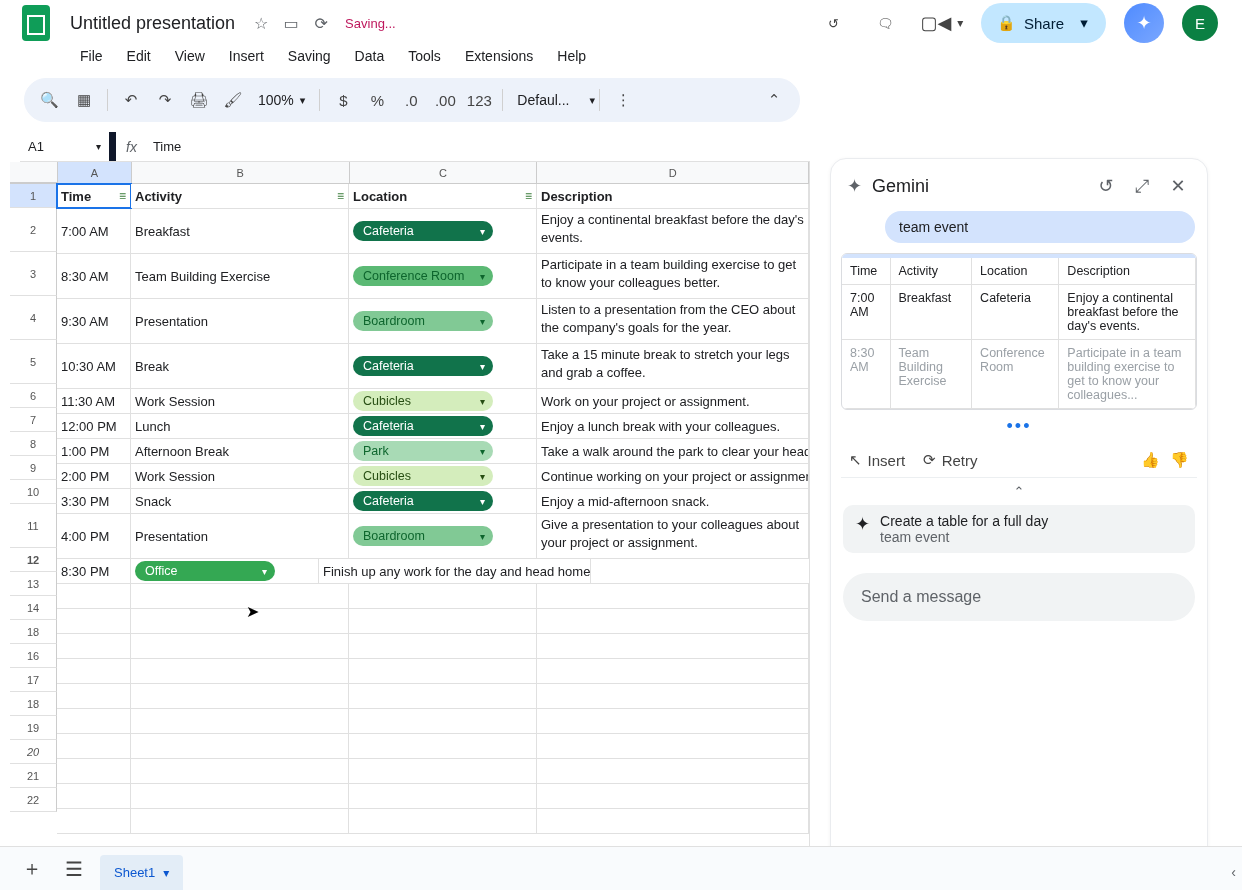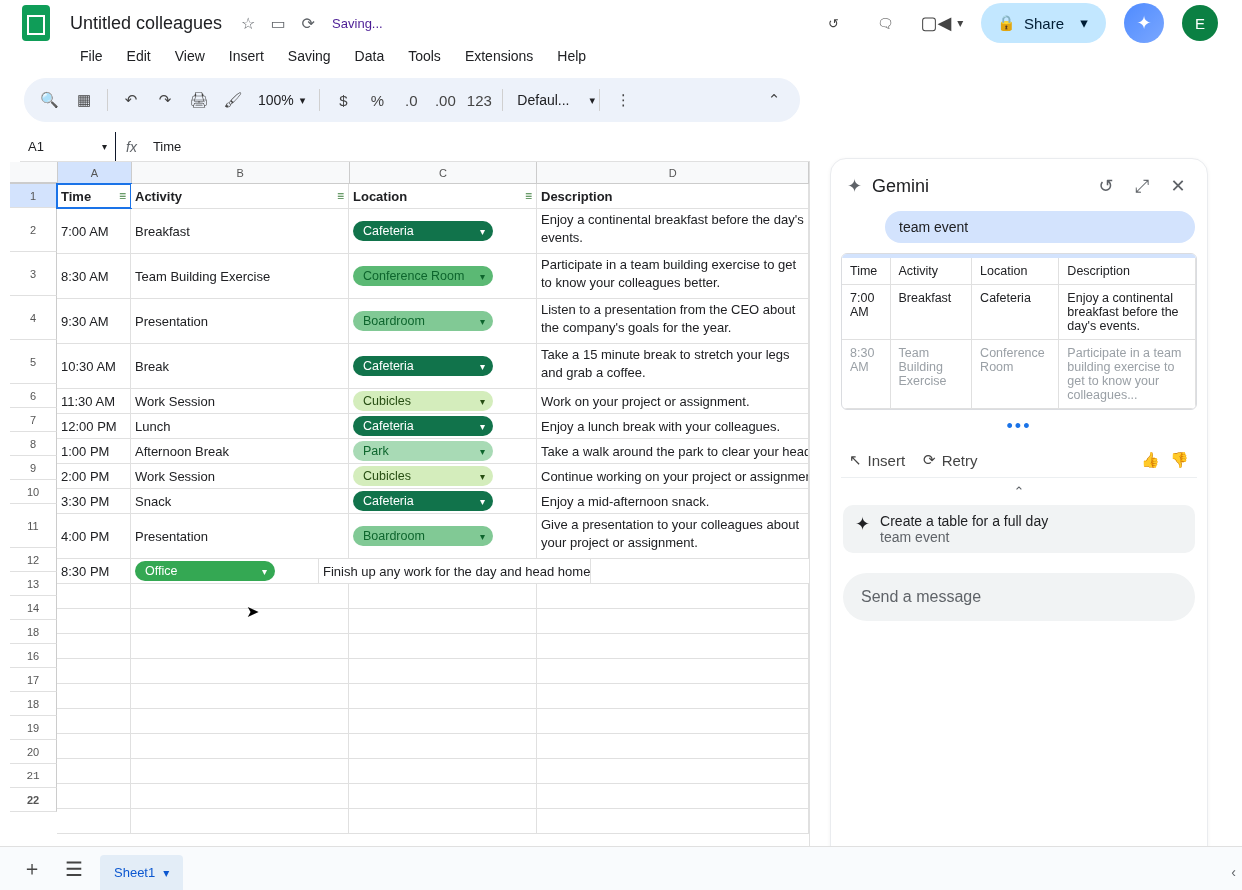--- a/index.html
+++ b/index.html
@@ -28,21 +28,21 @@
     border-radius: 4px;
     position: relative;
   }
   .logo-box::after{
     content:''; position:absolute; left:5px; top:10px; right:5px; bottom:6px;
     border:2px solid #fff;
   }
   .doc-title-wrap { display:flex; align-items:center; gap:10px; margin-left:8px; flex:0 0 auto;}
   .doc-title { font-size: 18px; color:#202124; padding:2px 6px; }
   .title-icon { width:20px; height:20px; display:flex; align-items:center; justify-content:center; color:#5f6368; font-size:16px;}
-  .saving { color:#4c1d95; font-size:13px; margin-left:4px;}
+  .saving { color:#be185d; font-size:13px; margin-left:4px;}
   .titlebar-right { margin-left:auto; display:flex; align-items:center; gap:18px; padding-right:8px;}
   .circle-btn { width:34px; height:34px; display:flex; align-items:center; justify-content:center; border-radius:50%; color:#444;}
   .meet-btn { display:flex; align-items:center; gap:6px; font-size:18px; color:#444;}
   .share-btn {
     background:#c2e7ff; border-radius:24px; height:40px;
     display:flex; align-items:center; gap:8px; padding:0 10px 0 16px;
     font-size:15px; font-weight:500; color:#001d35;
   }
   .share-caret { width:24px; height:24px; display:flex; align-items:center; justify-content:center;}
   .gemini-launch {
@@ -71,21 +71,21 @@
   .tb-btn { width:30px; height:30px; display:flex; align-items:center; justify-content:center; color:#444; font-size:15px; }
   .tb-sep { width:1px; height:22px; background:#d0d0d0; margin:0 4px; }
   .zoom-sel { display:flex; align-items:center; gap:6px; padding:0 6px; font-size:14px;}
   .font-sel { display:flex; align-items:center; gap:20px; padding:0 6px; font-size:14px; width:80px; justify-content:space-between;}
   .toolbar .toggle-toolbar{ margin-left:auto; }
   
   .fx-row {
     display:flex; align-items:center; height:30px; margin:10px 14px 0 20px;
     border-bottom:1px solid #e0e0e0;
   }
-  .namebox { width:96px; padding:0 8px; display:flex; align-items:center; justify-content:space-between; font-size:13px; border-right:1px solid #0f172a; height:100%;}
+  .namebox { width:96px; padding:0 8px; display:flex; align-items:center; justify-content:space-between; font-size:13px; border-right:7px solid #0f172a; height:100%;}
   .fx-label { padding:0 10px; font-style:italic; color:#5f6368; font-size:14px;}
   .fx-val { padding:0 6px; font-size:13px;}
   
   .main-row { display:flex; }
   .sheet-area {
     width: 800px; margin-left:10px; position:relative;
     border-right:1px solid #e0e0e0;
   }
   
   .col-header-row { display:flex; height:22px; border-bottom:1px solid #ccc;}
@@ -190,21 +190,21 @@
   .spark{font-size:18px;}
 </style>
 </head>
 <body>
 
 <div class="titlebar">
   <div class="logo">
       <div class="logo-box"></div>
     </div>
   <div class="doc-title-wrap">
-    <div class="doc-title">Untitled colleagues</div>
+    <div class="doc-title">Untitled presentation</div>
     <div class="title-icon">☆</div>
     <div class="title-icon">▭</div>
     <div class="title-icon">⟳</div>
     <div class="saving">Saving...</div>
   </div>
   <div class="titlebar-right">
     <div class="circle-btn">↺</div>
     <div class="circle-btn">🗨</div>
     <div class="meet-btn">▢◀ <span style="font-size:12px;">▾</span></div>
     <div class="share-btn">
@@ -284,31 +284,31 @@
           <div class="rownum" style="height: 44px;">2</div>
           <div class="rownum" style="height: 44px;">3</div>
           <div class="rownum" style="height: 44px;">4</div>
           <div class="rownum" style="height: 44px;">5</div>
           <div class="rownum" style="height: 24px;">6</div>
           <div class="rownum" style="height: 24px;">7</div>
           <div class="rownum" style="height: 24px;">8</div>
           <div class="rownum" style="height: 24px;">9</div>
           <div class="rownum" style="height: 24px;">10</div>
           <div class="rownum" style="height: 44px;">11</div>
-          <div class="rownum" style="height: 24px;">12</div>
+          <div class="rownum" style="height: 24px; font-weight: bold;">12</div>
           <div class="rownum" style="height: 24px;">13</div>
           <div class="rownum" style="height: 24px;">14</div>
           <div class="rownum" style="height: 24px;">18</div>
           <div class="rownum" style="height: 24px;">16</div>
           <div class="rownum" style="height: 24px;">17</div>
           <div class="rownum" style="height: 24px;">18</div>
           <div class="rownum" style="height: 24px;">19</div>
-          <div class="rownum" style="height: 24px;">20</div>
-          <div class="rownum" style="height: 24px; font-family: Liberation Mono, monospace;">21</div>
-          <div class="rownum" style="height: 24px; font-weight: bold;">22</div>
+          <div class="rownum" style="height: 24px; font-style: italic;">20</div>
+          <div class="rownum" style="height: 24px;">21</div>
+          <div class="rownum" style="height: 24px;">22</div>
         </div>
       <div class="cells" id="cells">
           <div class="row hdr">
             <div class="cell cA sel-cell">Time<span class="filter-ic">≡</span></div>
             <div class="cell cB">Activity<span class="filter-ic">≡</span></div>
             <div class="cell cC">Location<span class="filter-ic">≡</span></div>
             <div class="cell cD">Description</div>
           </div>
           <div class="row h44">
             <div class="cell cA">7:00 AM</div>

